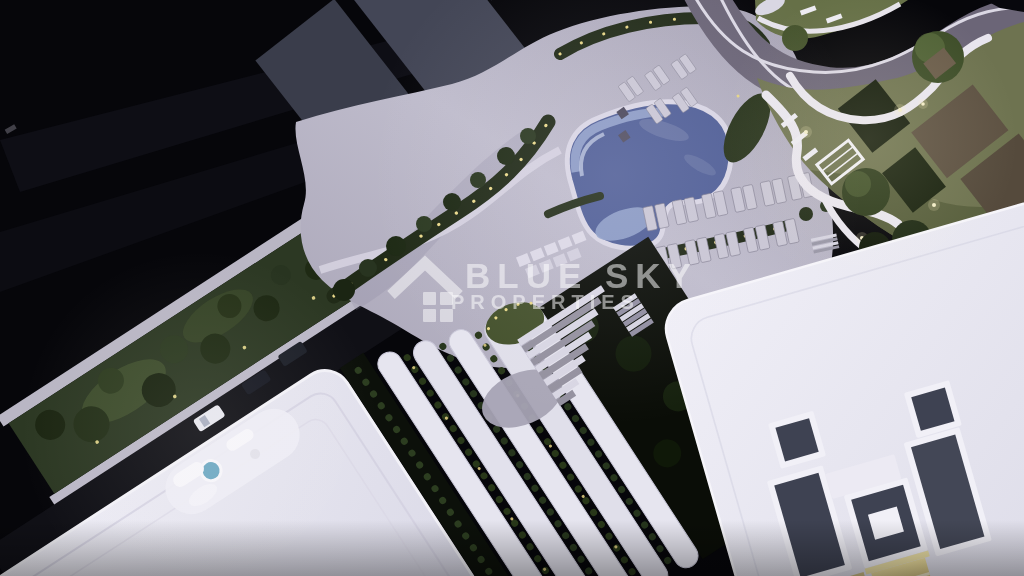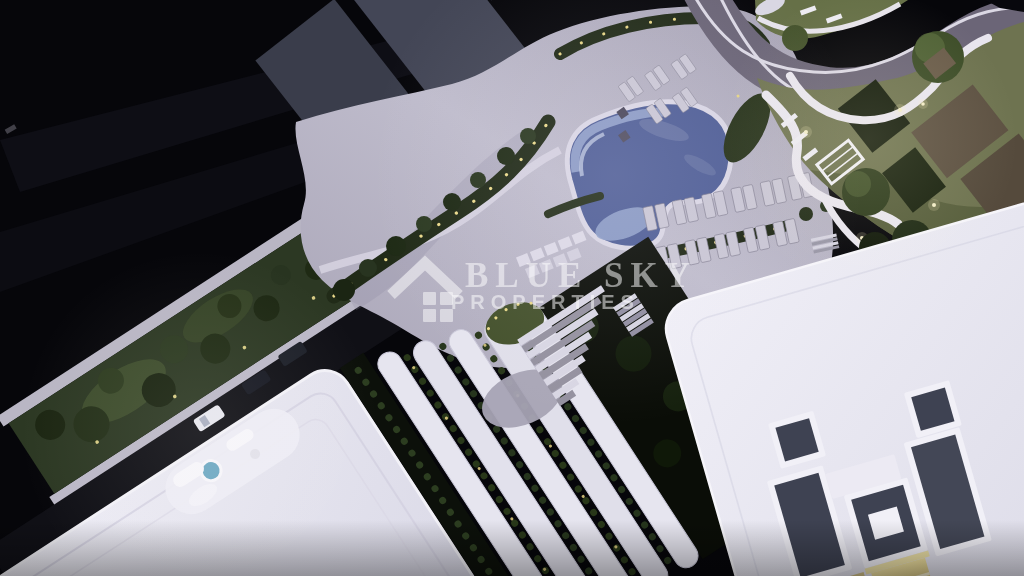--- a/index.html
+++ b/index.html
@@ -1,20 +1,20 @@
 <!DOCTYPE html>
 <html><head>
 <meta charset="utf-8">
 <style>
   html,body{margin:0;padding:0;background:#000;}
   #stage{position:relative;width:1024px;height:576px;overflow:hidden;background:#06060a;
          font-family:"Liberation Sans",sans-serif;}
   #scene{position:absolute;left:0;top:0;}
   .wm-line{position:absolute;color:rgba(255,255,255,.52);font-weight:bold;white-space:nowrap;}
-  #wm-line1{left:465px;top:256px;font-size:35px;letter-spacing:7px;font-family:Liberation Serif, serif;}
+  #wm-line1{left:465px;top:256px;font-size:35px;letter-spacing:7px;}
   #wm-line2{left:451px;top:291px;font-size:20px;letter-spacing:6px;}
   #wm-logo{position:absolute;left:386px;top:250px;opacity:.95;}
 </style>
 </head>
 <body>
 
 <div id="stage">
 <svg id="scene" width="1024" height="576" viewBox="0 0 1024 576">
   <defs>
     <linearGradient id="deckGrad" x1="0" y1="1" x2="1" y2="0">

